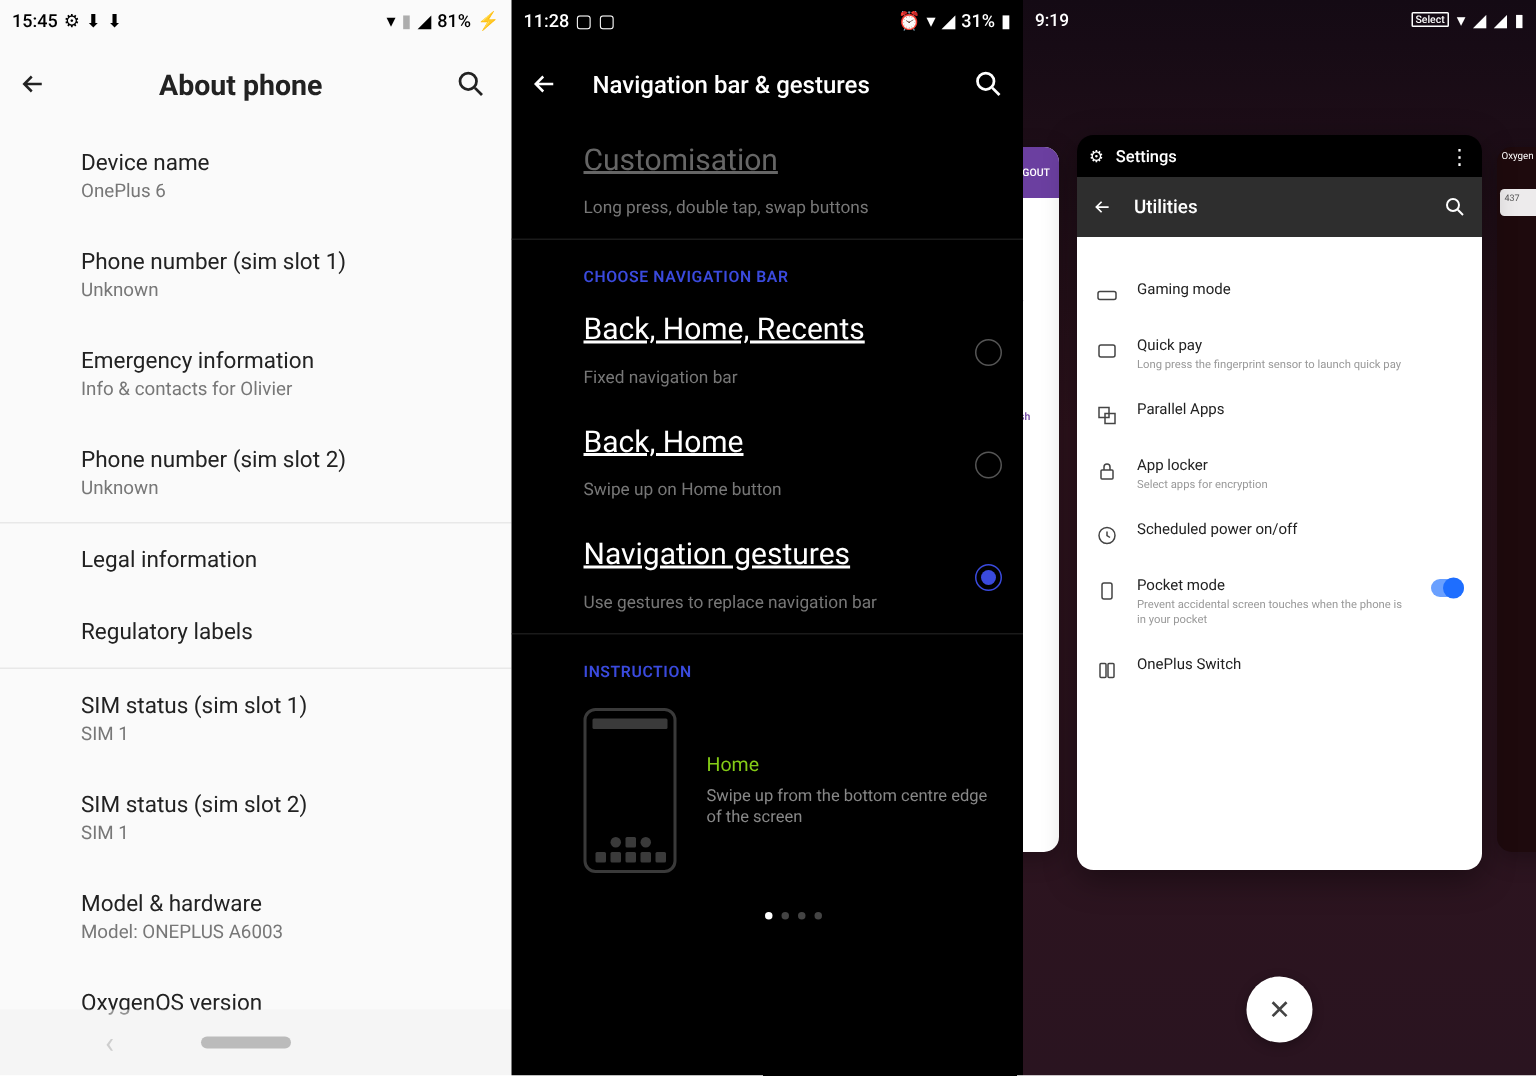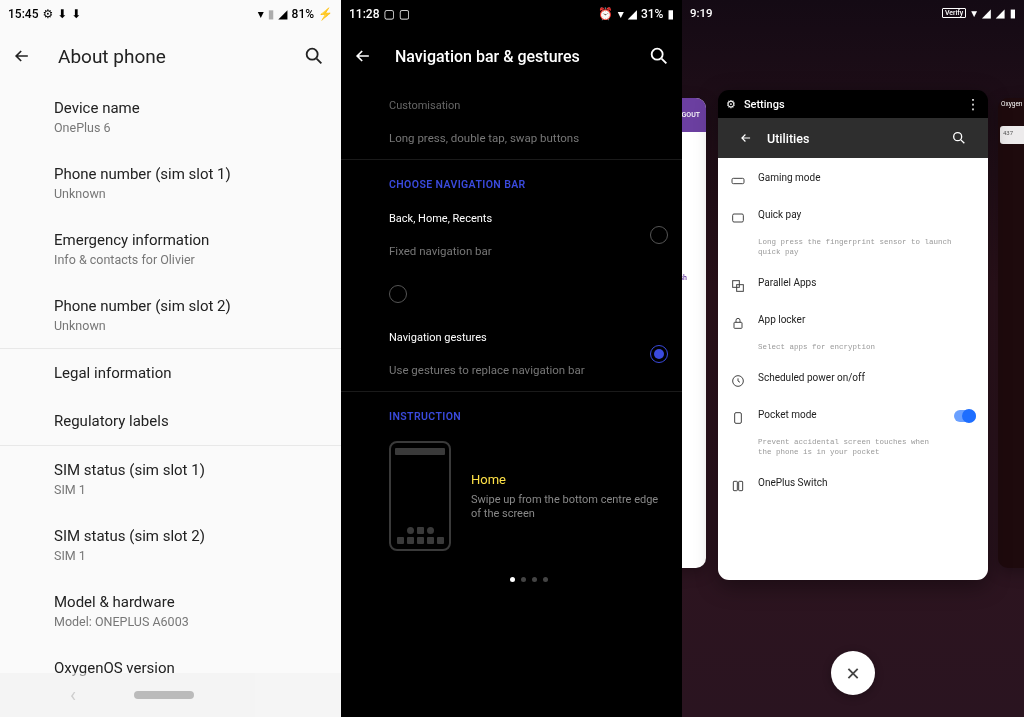--- a/index.html
+++ b/index.html
@@ -15,84 +15,84 @@
 .screen1 { width: 341px; background: #fafafa; color: #202020; }
 .screen2 { width: 341px; background: #000; color: #fff; }
 .screen3 { width: 342px; background: linear-gradient(180deg, #140a14 0%, #30141e 40%, #2a1420 100%); color: #fff; }
 
 
 .s1-status { height: 28px; display: flex; justify-content: space-between; align-items: center; padding: 0 8px; font-size: 12px; font-weight: 500; color: #000; }
 .s1-status-left { display:flex; align-items:center; gap:4px; }
 .s1-status-right { display:flex; align-items:center; gap:4px; }
 .s1-header { height: 56px; display: flex; align-items: center; padding: 0 12px; gap: 26px; }
 .s1-back { width: 20px; height: 20px; }
-.s1-title { font-size: 19px; font-weight: 400; color: #222; flex: 1; }
+.s1-title { font-size: 19px; font-weight: 700; color: #222; flex: 1; margin-left: 48px; }
 .s1-search { width: 22px; height: 22px; margin-right: 4px; }
 .s1-list { padding-left: 54px; padding-right: 14px; }
 .s1-item { padding: 14px 0; }
 .s1-item .t { font-size: 15px; color: #222; line-height: 20px; }
 .s1-item .s { font-size: 12.5px; color: #777; line-height: 16px; margin-top: 2px; }
 .s1-sep { border-top: 1px solid #e8e8e8; margin-left: -54px; margin-right: -14px; }
 .s1-navbar { position: absolute; bottom: 0; left: 0; right: 0; height: 44px; background: #f0f0f0; display: flex; align-items: center; justify-content: space-between; padding: 0 70px; opacity: 0.55; }
 .s1-navpill { width: 60px; height: 8px; background: #888; border-radius: 6px; }
 .s1-navchev { font-size: 20px; color: #aaa; }
 
 
 .s2-status { height: 28px; display: flex; justify-content: space-between; align-items: center; padding: 0 8px; font-size: 12px; font-weight: 500; color: #fff; }
 .s2-header { height: 56px; display: flex; align-items: center; padding: 0 12px; gap: 22px; }
 .s2-back { width: 20px; height: 20px; color: #fff; }
 .s2-title { font-size: 16px; font-weight: 500; flex: 1; color: #fff; }
 .s2-search { width: 22px; height: 22px; color:#fff; }
 .s2-list { padding-left: 48px; padding-right: 14px; }
 .s2-item { padding: 13px 0; display: flex; align-items: center; }
 .s2-item .txt { flex: 1; }
-.s2-item .t { font-size: 11px; color: #fff; line-height: 18px; }
+.s2-item .t { font-size: 20px; color: #fff; line-height: 18px; text-decoration: underline; }
 .s2-item .t.dim { color: #666; }
 .s2-item .s { font-size: 11.5px; color: #777; line-height: 15px; margin-top: 16px; }
 .s2-radio { width: 18px; height: 18px; border: 1.5px solid #555; border-radius: 50%; flex-shrink: 0; position: relative; }
 .s2-radio.on { border-color: #3a4add; }
 .s2-radio.on::after { content:""; position:absolute; inset: 3px; background:#3a4add; border-radius:50%; }
 .s2-sectionlabel { font-size: 10.5px; color: #3a4add; letter-spacing: 0.4px; font-weight: 600; padding: 18px 0 6px; }
 .s2-sep { border-top: 1px solid #1a1a1a; margin: 0 -14px 0 -48px; }
 .s2-instruction { padding: 12px 0; display:flex; gap: 20px; align-items:center; }
 .s2-phone { width: 62px; height: 110px; border: 2px solid #3a3a3a; border-radius: 8px; position: relative; flex-shrink:0; display:flex; flex-direction:column; justify-content:space-between; padding:5px 4px; }
 .s2-phone-top { height: 7px; background:#3a3a3a; border-radius:1px; }
 .s2-phone-nav { display:flex; gap:3px; justify-content:center; }
 .s2-phone-nav span { width:7px; height:7px; background:#3a3a3a; border-radius:1px; }
 .s2-phone-nav span.c { border-radius:50%; }
 .s2-instruction .txt { flex:1; }
-.s2-instruction .it { font-size: 13px; color:#fde047; }
+.s2-instruction .it { font-size: 13px; color:#84cc16; }
 .s2-instruction .is { font-size: 11px; color:#888; margin-top: 6px; line-height: 14px; }
 .s2-dots { display:flex; justify-content:center; gap:6px; padding: 14px 0; }
 .s2-dots span { width:5px; height:5px; border-radius:50%; background:#444; }
 .s2-dots span.on { background:#fff; }
 
 
 .s3-status { position:absolute; top:0; left:0; right:0; height: 26px; display:flex; justify-content:space-between; align-items:center; padding: 0 8px; font-size: 11.5px; font-weight: 500; color:#fff; z-index:5; }
 .s3-cards { position:absolute; top: 90px; left: 0; right: 0; bottom: 70px; }
 .s3-card-left { position:absolute; left: -24px; top: 8px; width: 48px; height: 470px; background:#fff; border-radius: 10px; box-shadow: 0 4px 16px rgba(0,0,0,0.3); overflow:hidden; }
 .s3-card-left-top { height: 34px; background: #6b3fa0; display:flex; align-items:center; justify-content:flex-end; padding-right:6px; font-size:7px; color:#fff; font-weight:500; }
 .s3-card-left-body { background:#fff; padding:6px; font-size:7px; color:#6b3fa0; font-weight:500; }
 .s3-card-left-body div { margin-top: 60px; }
 .s3-card-right { position:absolute; right:-24px; top: 8px; width:50px; height:470px; background:#1e0a0d; border-radius: 10px; box-shadow: 0 4px 16px rgba(0,0,0,0.3); overflow:hidden; }
 .s3-card-right-top { height:28px; display:flex; justify-content:space-between; padding:2px 3px; font-size:6.5px; color:#fff; }
 .s3-card-right-body { background:rgba(255,255,255,0.92); margin:0 2px; border-radius:3px; padding:3px; height: 18px; font-size:6px; color:#555; }
 .s3-card-main { position:absolute; left: 36px; top: 0; width: 270px; height: 490px; border-radius: 11px; overflow:hidden; box-shadow: 0 6px 22px rgba(0,0,0,0.4); display:flex; flex-direction:column; }
 .s3-card-header { height: 28px; background:#000; display:flex; align-items:center; padding: 0 8px; gap: 8px; font-size: 11px; font-weight:500; color:#fff; }
 .s3-card-header .more { flex:1; text-align:right; font-size:14px; }
-.s3-card-sub { height: 40px; background:#2e2e2e; display:flex; align-items:center; padding: 0 21px; gap: 14px; }
+.s3-card-sub { height: 40px; background:#2e2e2e; display:flex; align-items:center; padding: 0 10px; gap: 14px; }
 .s3-card-sub-back { width:14px; height:14px; color:#fff; }
 .s3-card-sub-title { font-size: 12.5px; color:#fff; flex:1; font-weight:500; }
 .s3-card-sub-search { width:16px; height:16px; color:#fff; }
-.s3-card-body { flex:1; background:#fff; padding: 4px 12px; overflow:hidden; }
+.s3-card-body { flex:1; background:#fff; padding: 20px 12px; overflow:hidden; }
 .s3-row { display:flex; align-items:flex-start; gap:12px; padding: 10px 0; }
 .s3-row-ic { width: 16px; height:16px; flex-shrink:0; margin-top:1px; color:#444; }
 .s3-row-txt { flex:1; }
 .s3-row .t { font-size: 10px; color:#222; line-height:12px; }
-.s3-row .s { font-size: 7.5px; color:#999; line-height: 10px; margin-top:16px;font-family:Liberation Mono, monospace; }
+.s3-row .s { font-size: 7.5px; color:#999; line-height: 10px; margin-top:1px; }
 .s3-toggle { width: 22px; height: 12px; background:#6aa0ff; border-radius:6px; position:relative; flex-shrink:0; margin-top:1px; }
 .s3-toggle::after { content:""; position:absolute; right:0; top:-1px; width:14px; height:14px; background:#1e6eff; border-radius:50%; }
 .s3-close { position:absolute; bottom: 22px; left:50%; transform:translateX(-50%); width: 44px; height:44px; background:#fff; border-radius:50%; display:flex; align-items:center; justify-content:center; font-size: 18px; color:#444; box-shadow: 0 2px 8px rgba(0,0,0,0.3); }
 
 .icon-svg { display:block; }
 </style>
 </head>
 <body>
 
 <div class="screen screen1">
@@ -204,20 +204,24 @@
     <div class="s2-sep"></div>
     <div class="s2-sectionlabel">CHOOSE NAVIGATION BAR</div>
     <div class="s2-item">
       <div class="txt">
           <div class="t">Back, Home, Recents</div>
           <div class="s">Fixed navigation bar</div>
         </div>
       <div class="s2-radio"></div>
     </div>
     <div class="s2-item">
+      <div class="txt">
+          <div class="t">Back, Home</div>
+          <div class="s">Swipe up on Home button</div>
+        </div>
       <div class="s2-radio"></div>
     </div>
     <div class="s2-item">
       <div class="txt">
           <div class="t">Navigation gestures</div>
           <div class="s">Use gestures to replace navigation bar</div>
         </div>
       <div class="s2-radio on"></div>
     </div>
     <div class="s2-sep"></div>
@@ -250,21 +254,21 @@
       <span></span>
       <span></span>
     </div>
   </div>
 </div>
 
 <div class="screen screen3">
   <div class="s3-status">
     <span>9:19</span>
     <div style="display:flex;gap:5px;align-items:center">
-      <span style="border:1px solid #fff;padding:0 2px;font-size:7px;border-radius:1px">Verify</span>
+      <span style="border:1px solid #fff;padding:0 2px;font-size:7px;border-radius:1px">Select</span>
       <span>▾</span>
       <span>◢</span>
       <span>◢</span>
       <span>▮</span>
     </div>
   </div>
   <div class="s3-cards">
 
     <div class="s3-card-left">
       <div class="s3-card-left-top">

